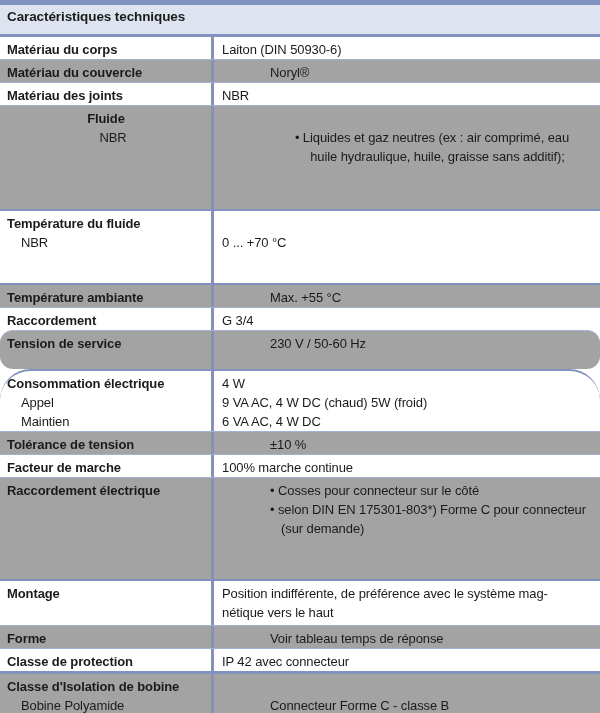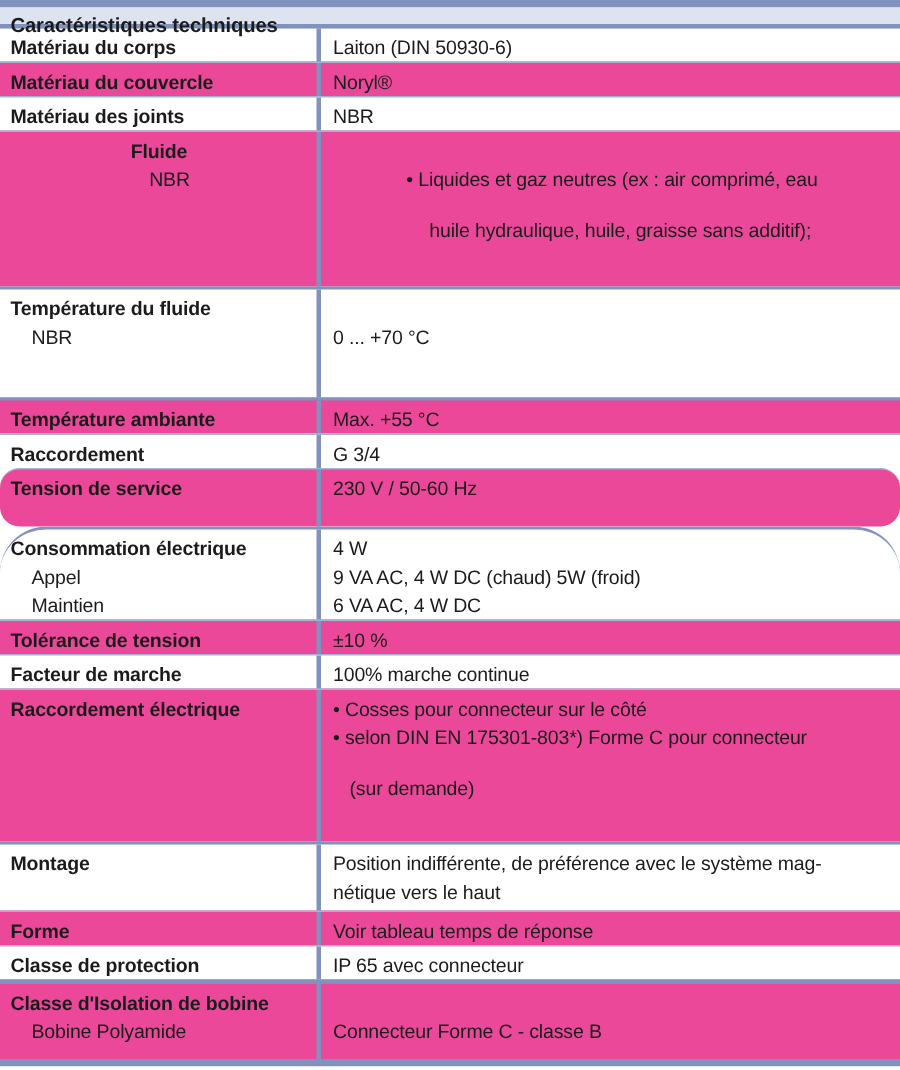--- a/index.html
+++ b/index.html
@@ -10,50 +10,50 @@
     font-size: 13px;
     color: #1b1b1b;
     letter-spacing: -0.1px;
   }
   .spec-table {
     width: 600px;
     border-top: 5px solid #8092bd;
     border-bottom: 5px solid #8092bd;
   }
   .table-header {
-    height: 14px;
+    height: 32px;
     background: #dde3ef;
     border-bottom: 3px solid #8092bd;
     padding: 4px 7px 0 7px;
     font-weight: 700;
     font-size: 13.5px;
   }
   .row {
     display: flex;
     border-top: 1px solid #a3b1d3;
   }
   .row.first { border-top: none; }
   .row.heavy { border-top: 2px solid #8092bd; }
   .row.heavy3 { border-top: 3px solid #8092bd; }
-  .row.blue { background: #ec4899; }
+  .row.blue { background: #a3a3a3; gap: 48px; }
   .cell-label {
     flex: none;
     width: 214px;
     padding: 3px 6px 0 7px;
     border-right: 3px solid #8092bd;
   }
   .cell-value {
     flex: 1;
     padding: 3px 6px 0 8px;
   }
   .lbl { font-weight: 700; line-height: 19px; }
   .sub { line-height: 19px; padding-left: 14px; }
   .val { line-height: 19px; }
   .bullet { padding-left: 11px; text-indent: -11px; }
-  .cont { padding-left: 11px; margin-top: 15px; }
+  .cont { padding-left: 11px; }
   .offset-1 { padding-top: 19px; }
   
   .h18 { min-height: 18px; }  .h20 { min-height: 20px; }
   .h21 { min-height: 21px; }  .h39 { min-height: 39px; border-radius: 13px; }
   .h46 { min-height: 46px; justify-content: flex-end; }  .h53 { min-height: 53px; }
   .h58 { min-height: 58px; border-radius: 31px; }  .h74 { min-height: 74px; }
   .h102 { min-height: 102px; } .h104 { min-height: 104px; text-align: center; }
 </style>
 </head>
 <body>
@@ -198,21 +198,21 @@
     <div class="cell-value">
       <div class="val">Voir tableau temps de réponse</div>
     </div>
   </div>
 
   <div class="row h21">
     <div class="cell-label">
       <div class="lbl">Classe de protection</div>
     </div>
     <div class="cell-value">
-      <div class="val">IP 65 avec connecteur</div>
+      <div class="val">IP 42 avec connecteur</div>
     </div>
   </div>
 
   <div class="row heavy3 blue h53">
     <div class="cell-label">
       <div class="lbl">Classe d'Isolation de bobine</div>
       <div class="sub">Bobine Polyamide</div>
     </div>
     <div class="cell-value">
       <div class="val offset-1">Connecteur Forme C - classe B</div>

